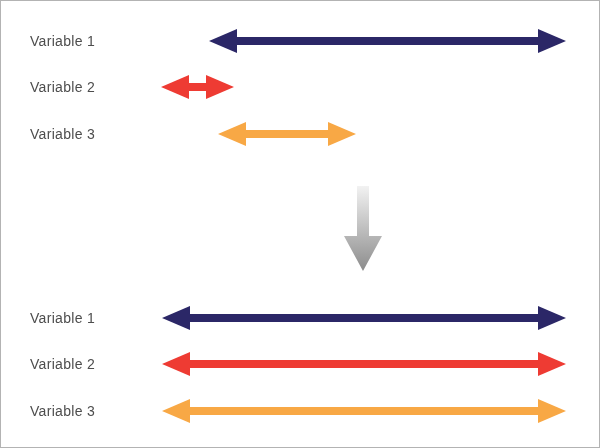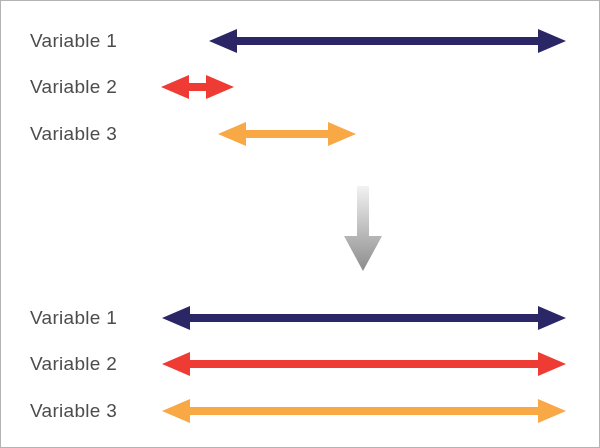--- a/index.html
+++ b/index.html
@@ -11,21 +11,21 @@
     background: #ffffff;
     border: 1px solid #b3b3b3;
     font-family: "Liberation Sans", sans-serif;
     overflow: hidden;
   }
   .var-label {
     position: absolute;
     left: 29px;
     height: 24px;
     line-height: 24px;
-    font-size: 19px;
+    font-size: 14px;
     font-weight: 400;
     color: #4d4d4d;
     letter-spacing: 0.3px;
     white-space: nowrap;
   }
   .darrow {
     position: absolute;
     height: 24px;
     display: flex;
     align-items: center;

